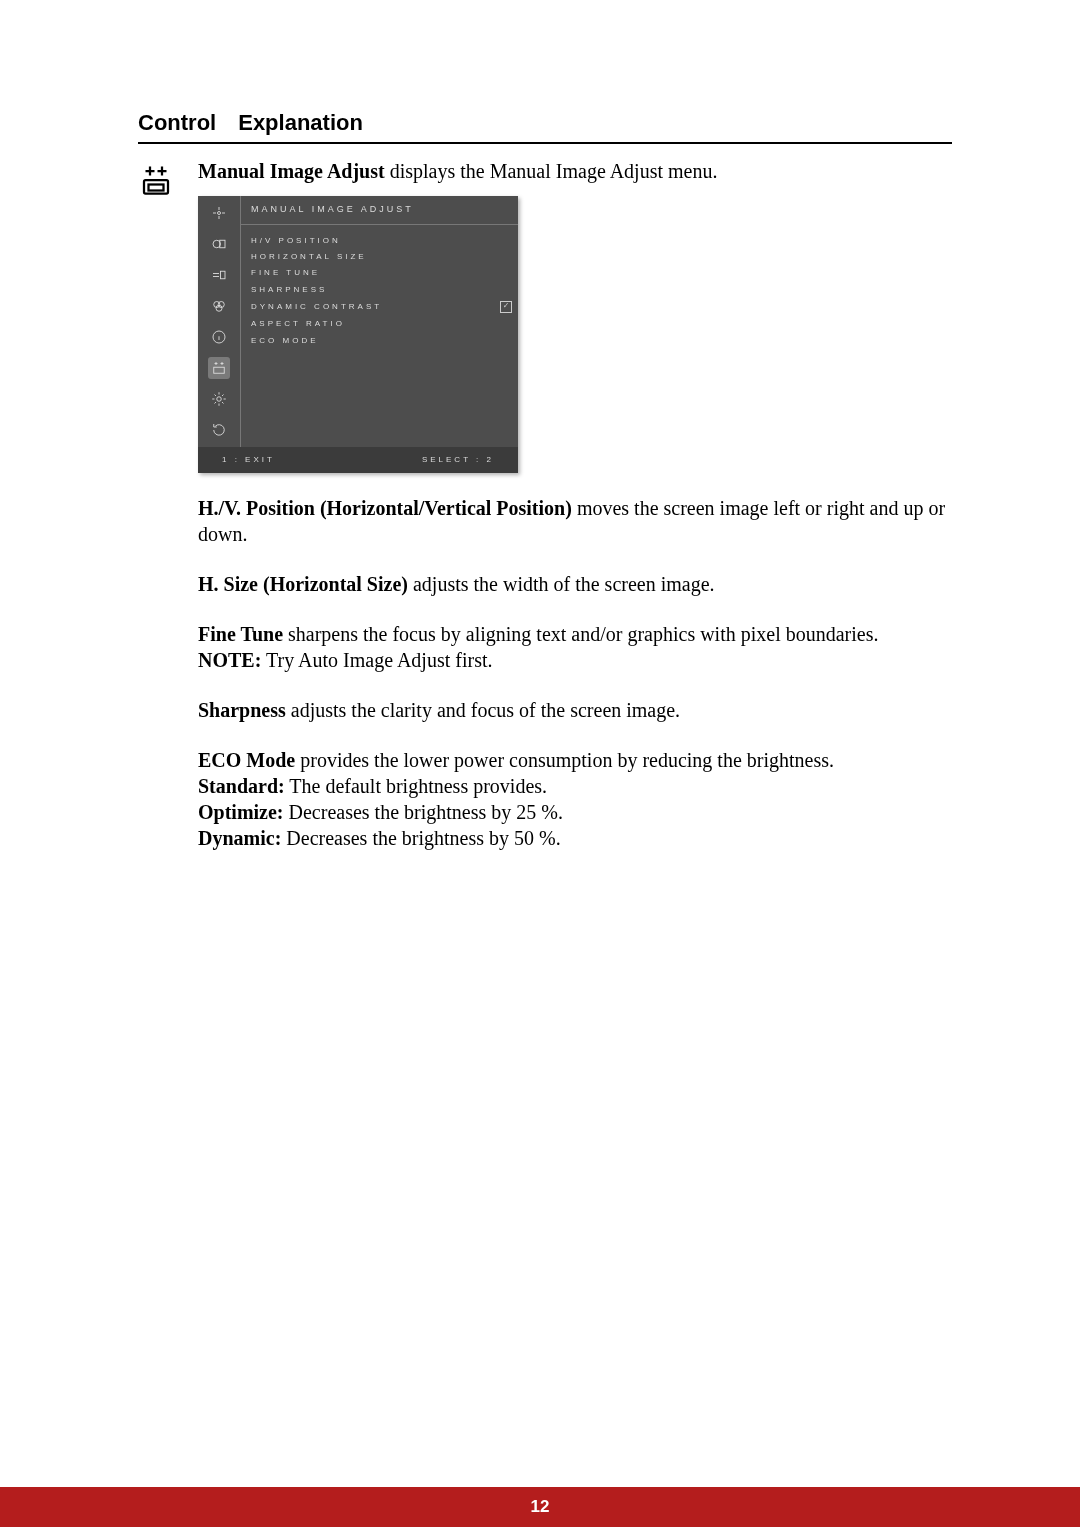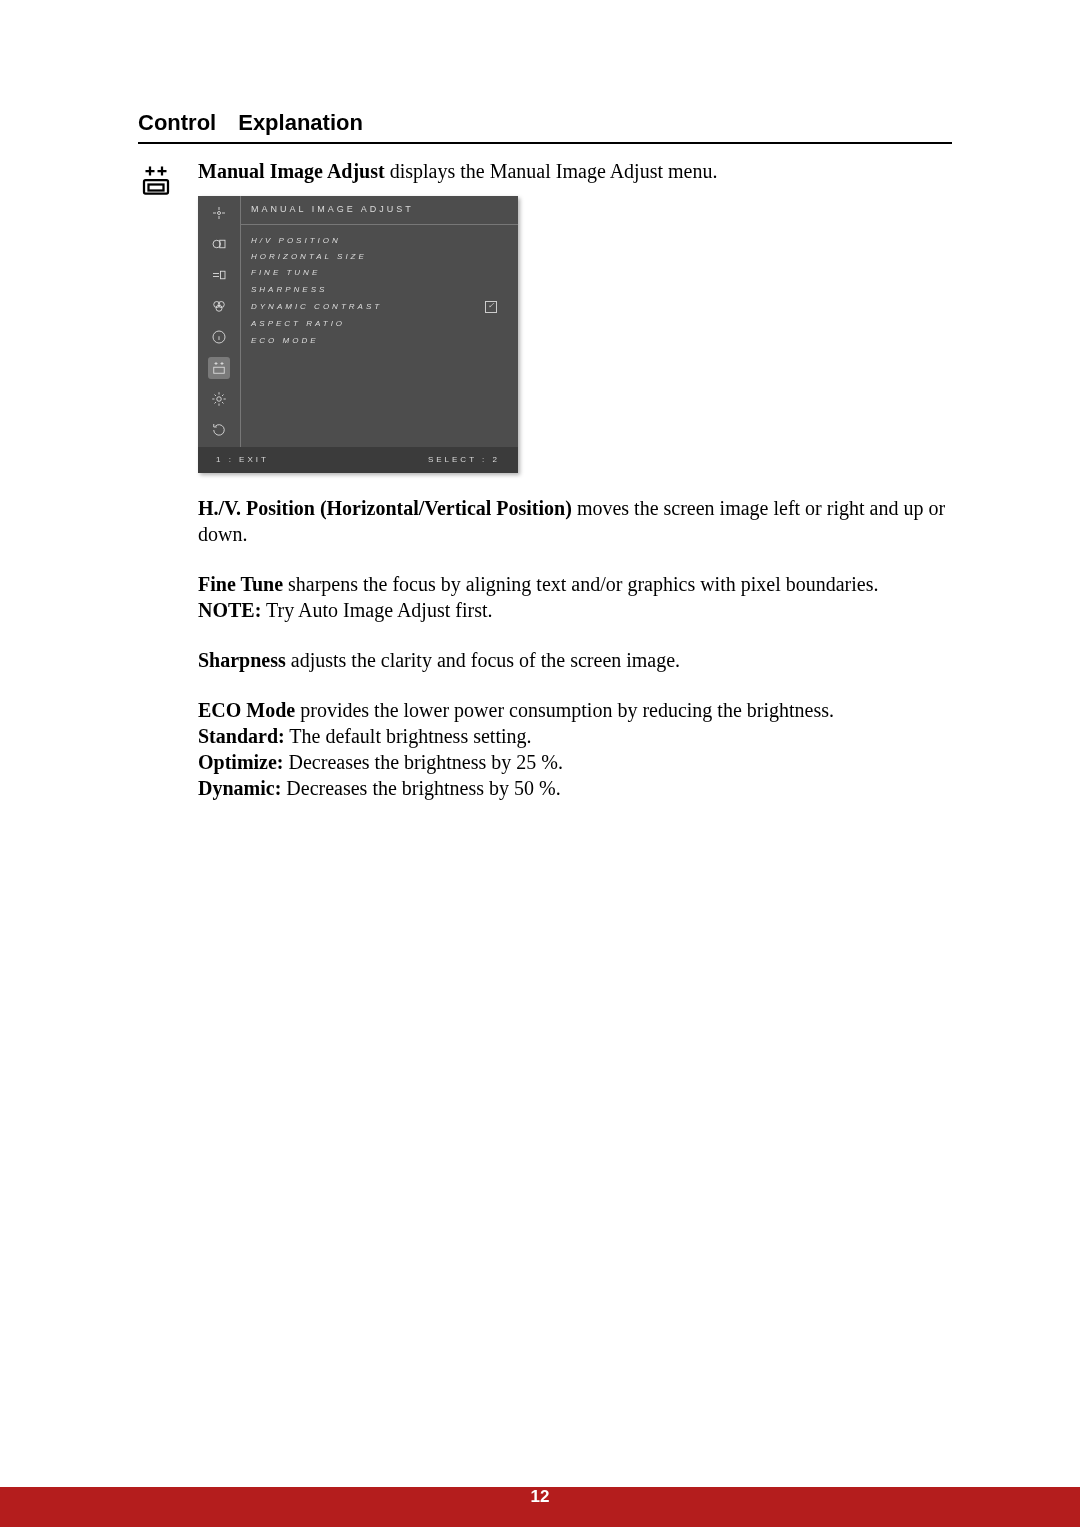--- a/index.html
+++ b/index.html
@@ -87,60 +87,60 @@
   .osd-main{
     flex:1;
     padding:0;
   }
   .osd-title{
     padding:8px 10px;
     border-bottom:1px solid #777;
     font-size:9px;
   }
   .osd-list{
-    padding:8px 21px 90px 10px;
-    font-style:italic;
+    padding:8px 6px 90px 10px;
   }
   .osd-item{
     display:flex;
     justify-content:space-between;
     align-items:center;
     padding:3px 0;
     font-size:8px;
   }
   .osd-check{
     width:10px;height:10px;
     border:1px solid #ccc;
     font-size:8px;
     line-height:8px;
     text-align:center;
     color:#ccc;
     letter-spacing:0;
   }
   .osd-footer{
     display:flex;
     justify-content:space-between;
-    padding:8px 18px;
+    padding:8px 24px;
     background:#3b3b3b;
     font-size:8px;
   }
   .para{
     margin:0 0 24px 0;
   }
   .para.tight{margin-bottom:0;}
   .footer{
     position:absolute;
     left:0;right:0;bottom:0;
     height:40px;
     background:#b41d1d;
     color:#fff;
     font-family:Arial,Helvetica,sans-serif;
     font-weight:bold;
     font-size:17px;
     display:flex;
+    align-items:center;
     justify-content:center;
   }
   
   .sicon svg{width:18px;height:18px;stroke:#dcdcdc;fill:none;stroke-width:1.2;}
   .main-icon svg{width:36px;height:36px;stroke:#000;fill:none;stroke-width:1.5;}
 </style>
 </head>
 <body>
 
 <div class="page">
@@ -252,39 +252,42 @@
             <span>1 : EXIT</span>
             <span>SELECT : 2</span>
           </div>
         </div>
       </div>
 
       <p class="para">
         <span class="bold">H./V. Position (Horizontal/Vertical Position)</span><span> moves the screen image left or right and up or down.</span>
       </p>
 
+      <p class="para">
+        <span class="bold">H. Size (Horizontal Size)</span><span> adjusts the width of the screen image.</span>
+      </p>
 
       <p class="para tight">
         <span class="bold">Fine Tune</span><span> sharpens the focus by aligning text and/or graphics with pixel boundaries.</span>
       </p>
       <p class="para">
         <span class="bold">NOTE:</span><span> Try Auto Image Adjust first.</span>
       </p>
 
       <p class="para">
         <span class="bold">Sharpness</span><span> adjusts the clarity and focus of the screen image.</span>
       </p>
 
 
 
       <p class="para tight">
         <span class="bold">ECO Mode</span><span> provides the lower power consumption by reducing the brightness.</span>
       </p>
       <p class="para tight">
-        <span class="bold">Standard:</span><span> The default brightness setting.</span>
+        <span class="bold">Standard:</span><span> The default brightness provides.</span>
       </p>
       <p class="para tight">
         <span class="bold">Optimize:</span><span> Decreases the brightness by 25 %.</span>
       </p>
       <p class="para">
         <span class="bold">Dynamic:</span><span> Decreases the brightness by 50 %.</span>
       </p>
 
     </div>
   </div>

